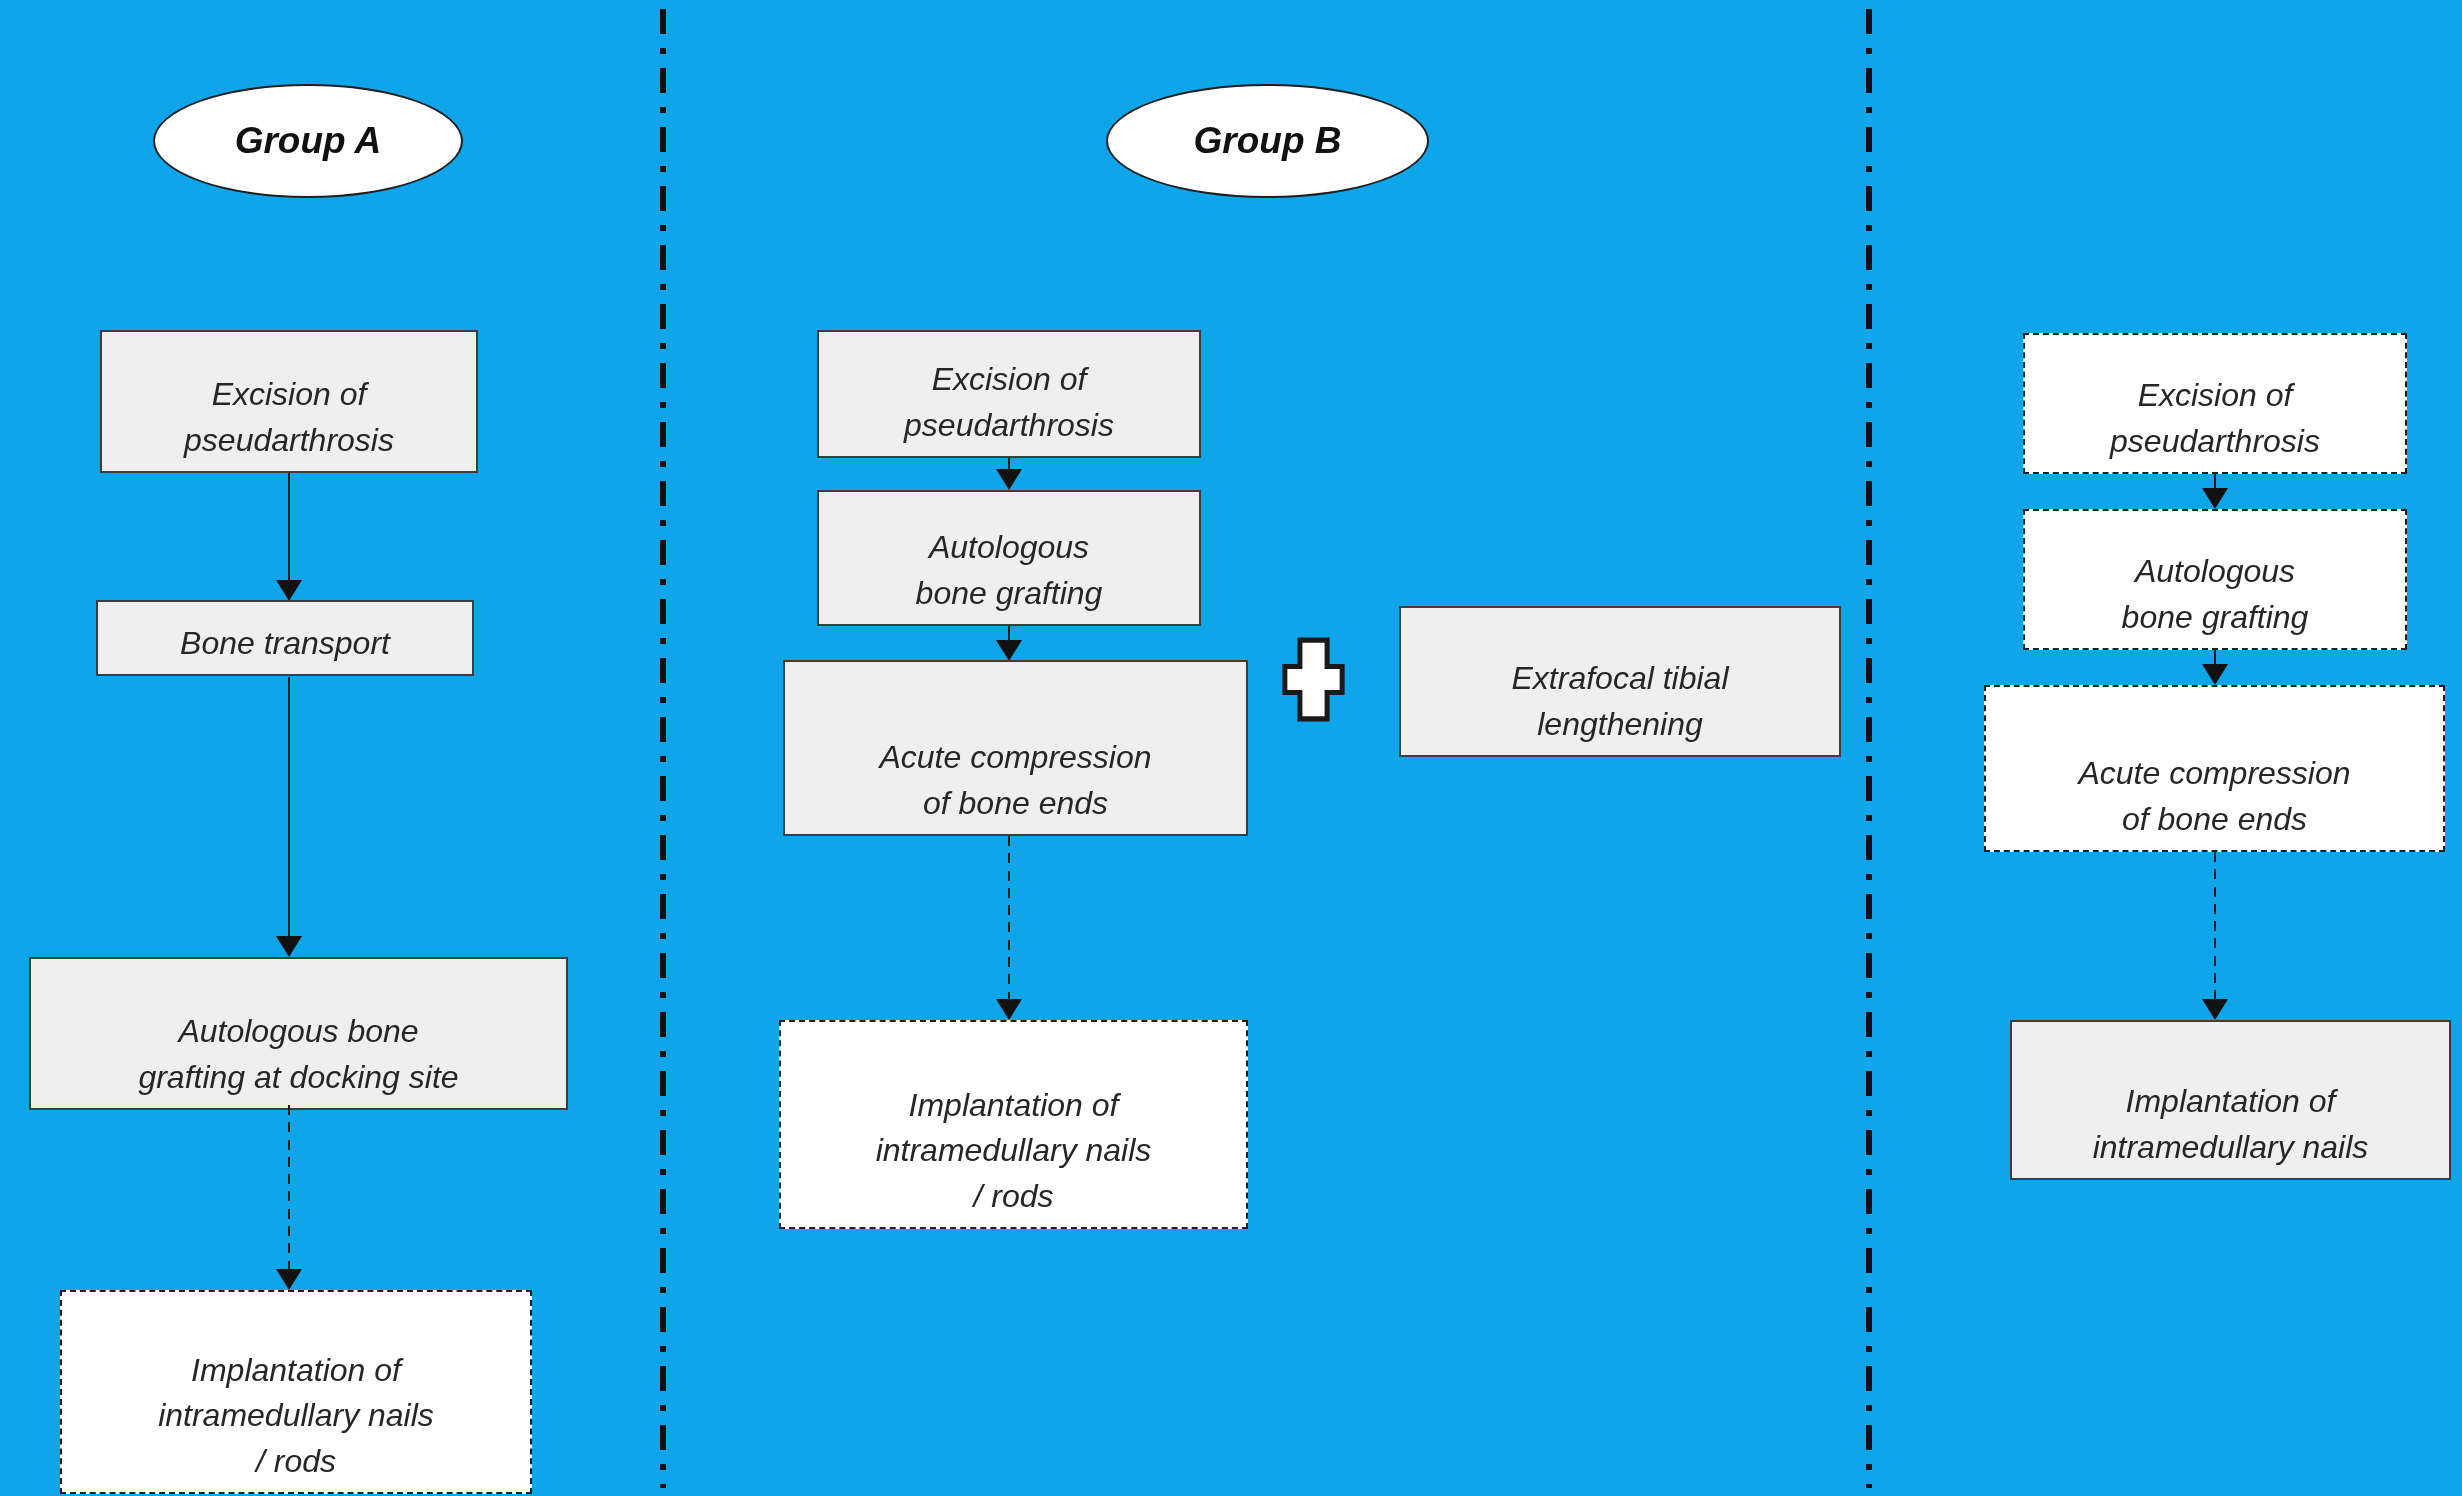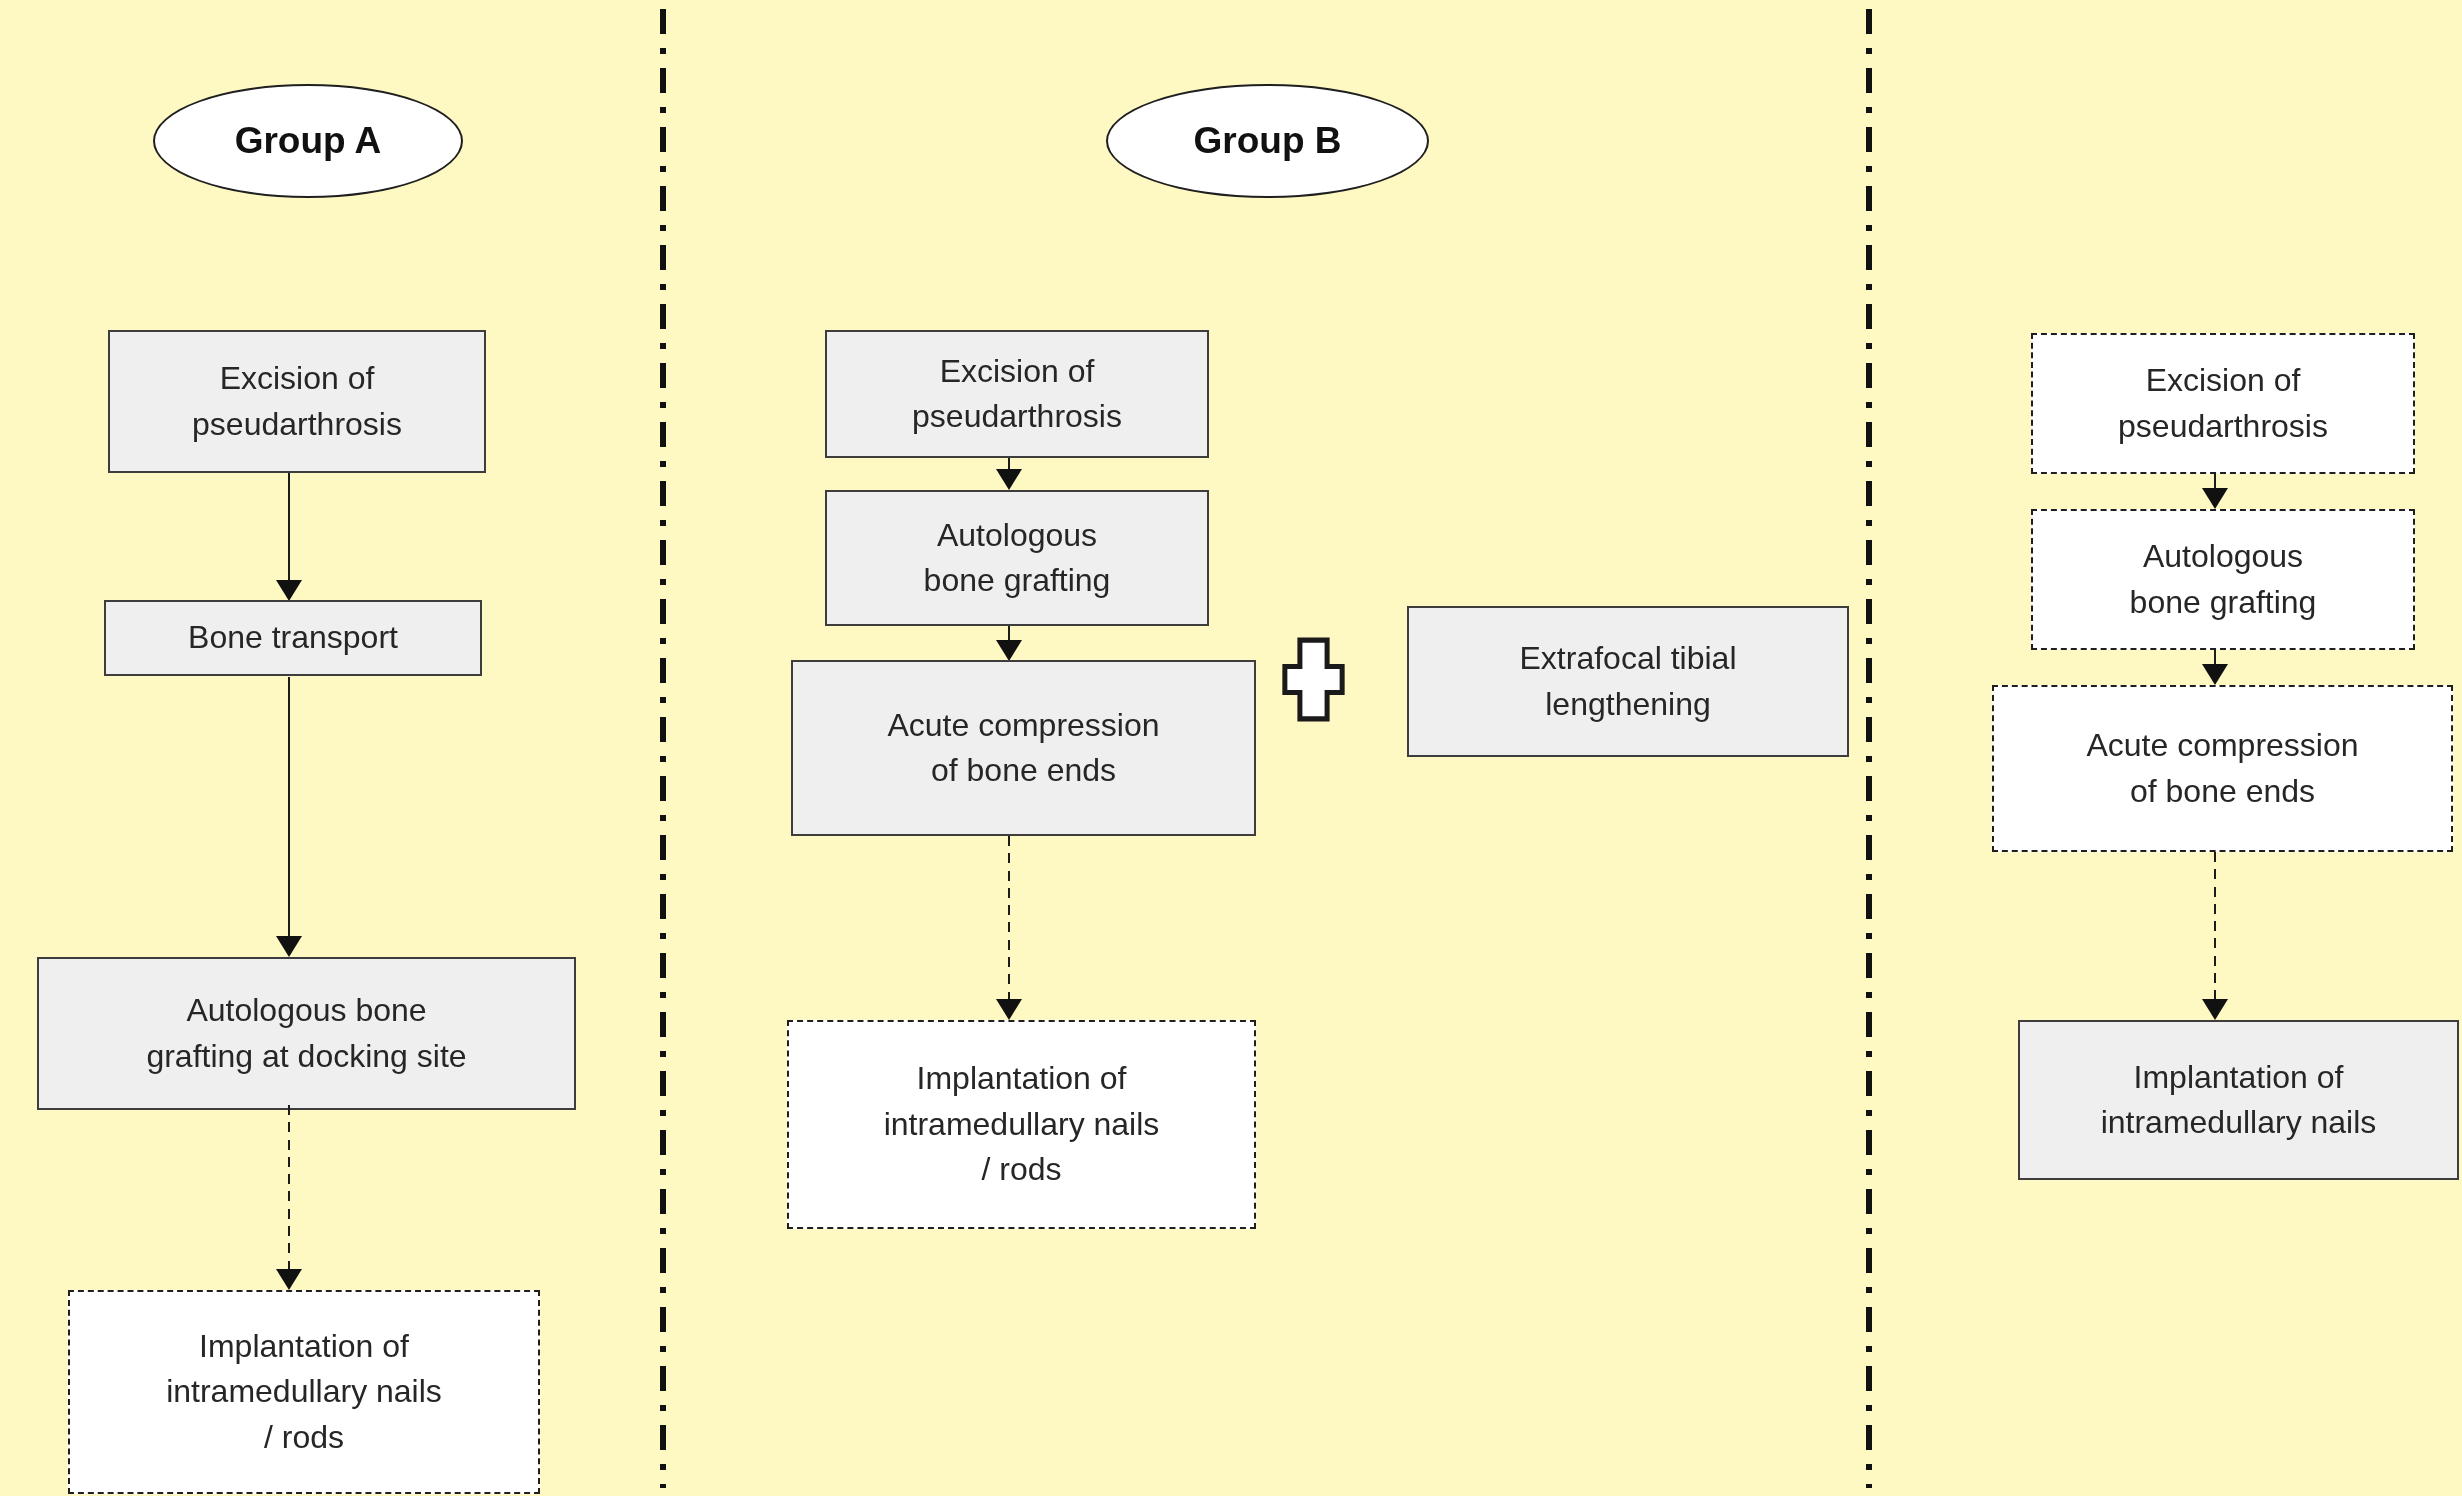--- a/index.html
+++ b/index.html
@@ -1,28 +1,28 @@
 <!DOCTYPE html>
 <html style="font-size:11.5px"><head>
 <meta charset="utf-8">
 <style>
   html,body{margin:0;padding:0;background:#ffffff;}
   .canvas{
-    position:relative;width:2462px;height:1496px;background:#fef9c3;
-    font-family:"Liberation Sans", sans-serif;color:#262626;overflow:hidden;
+    position:relative;width:2462px;height:1496px;background:#0ea5e9;
+    font-family:"Liberation Sans", sans-serif;color:#262626;overflow:hidden;font-style:italic;
   }
   .ellipse{
     position:absolute;box-sizing:border-box;border:2.2px solid #1f1f1f;border-radius:50%;
     background:#ffffff;display:flex;align-items:center;justify-content:center;
     font-weight:bold;font-size:37px;color:#111111;
   }
   .node{
     position:absolute;box-sizing:border-box;border:2.9px solid #3d3d3d;background:#efefef;
-    display:flex;align-items:center;justify-content:center;text-align:center;
-    font-size:32px;color:#262626;padding:14px 10px;margin-left:8px;
+    display:flex;align-items:flex-end;justify-content:center;text-align:center;
+    font-size:32px;color:#262626;padding:8px 10px;
   }
   .node.dashed{border:2.2px dashed #1f1f1f;background:#ffffff;}
   .txt span{display:block;line-height:1.42;}
   .arrow{position:absolute;width:26px;display:flex;flex-direction:column;align-items:center;}
   .arrow .shaft{width:2.9px;flex:1;background:#1c1c1c;}
   .arrow.dashed .shaft{background:repeating-linear-gradient(to bottom,#1c1c1c 0 10px,transparent 10px 17.3px);}
   .arrow .head{width:0;height:0;border-left:13px solid transparent;border-right:13px solid transparent;border-top:21.6px solid #111111;flex:none;}
   .divider{
     position:absolute;top:8.7px;height:1479px;width:5.8px;
     background:repeating-linear-gradient(to bottom,#111111 0 24.5px,transparent 24.5px 39px,#111111 39px 45px,transparent 45px 59px);

